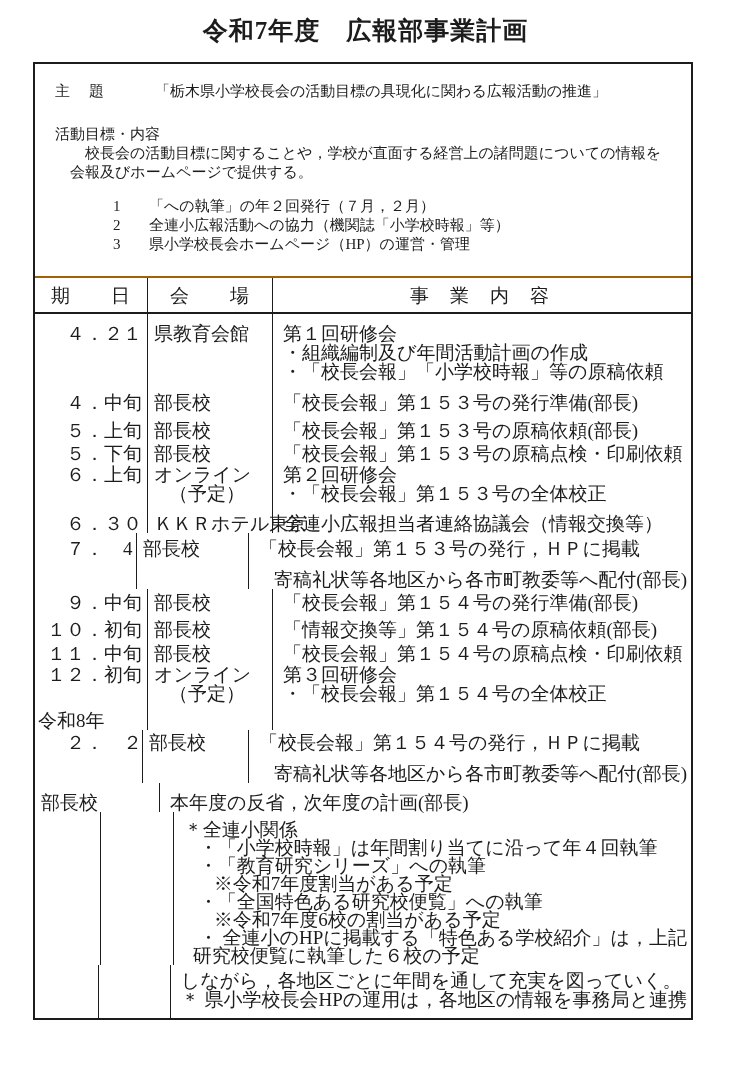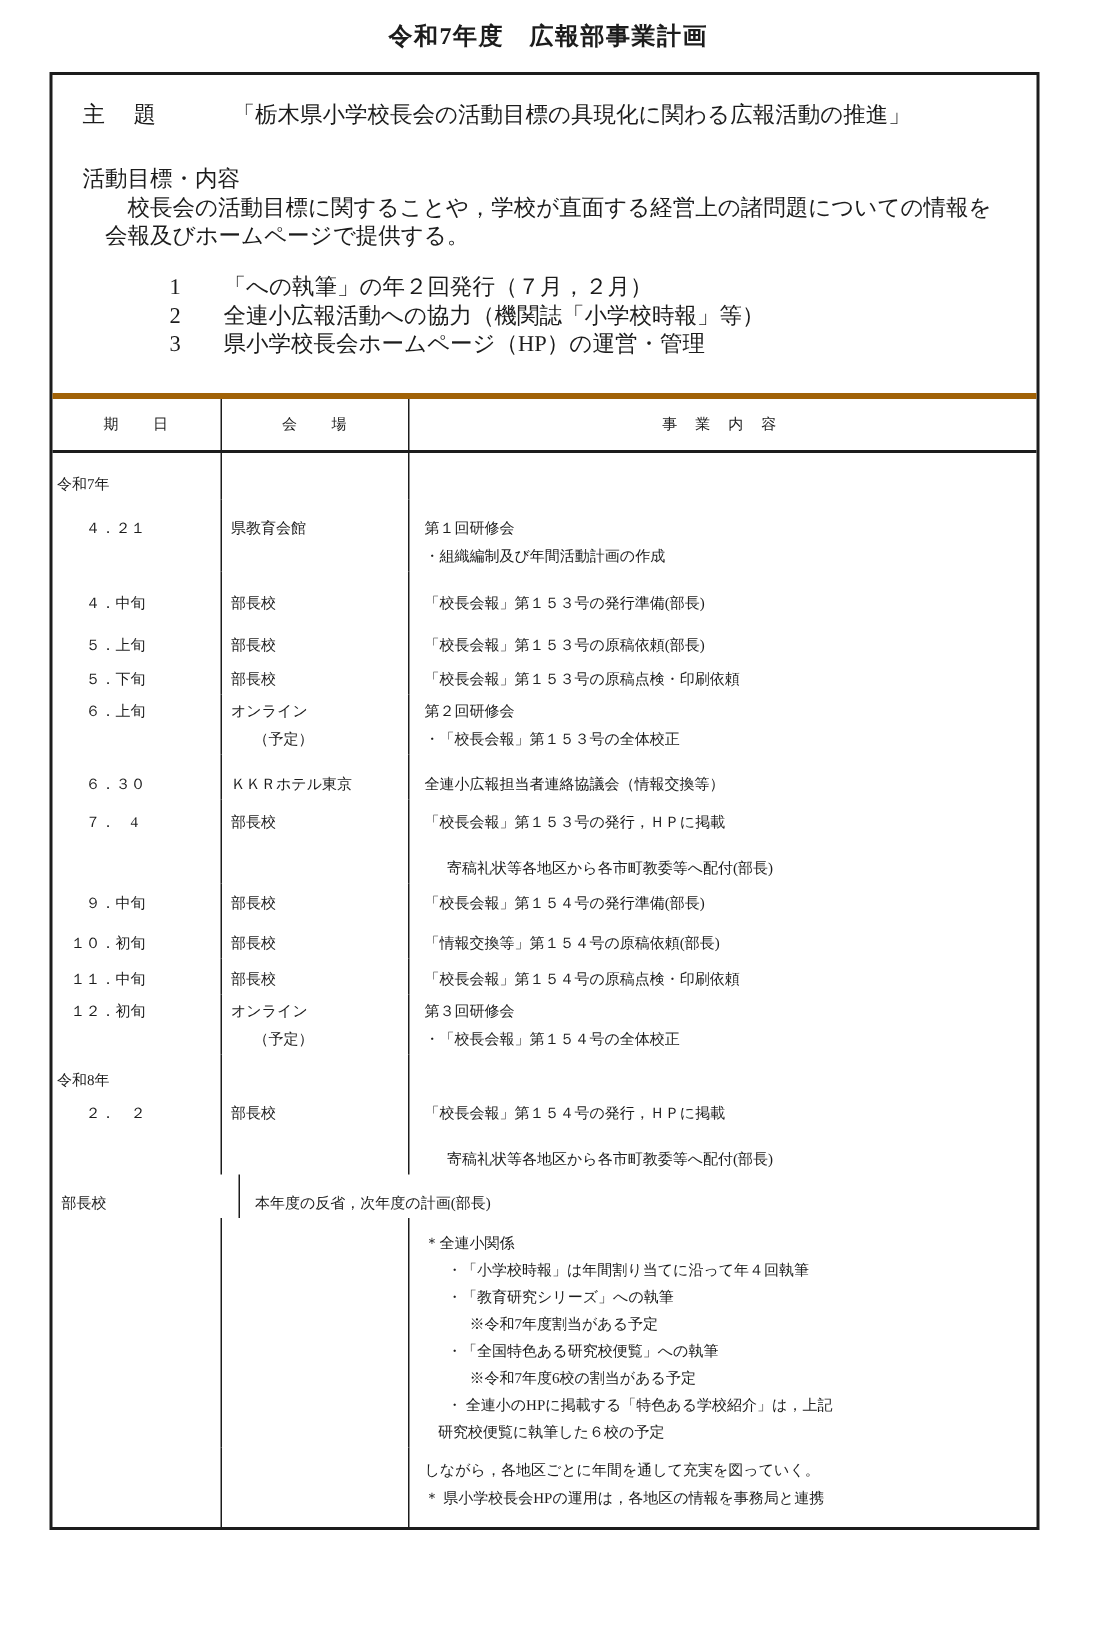--- a/index.html
+++ b/index.html
@@ -3,41 +3,41 @@
 <meta charset="utf-8">
 <style>
   * { margin:0; padding:0; box-sizing:border-box; }
   html,body { background:#ffffff; }
   body {
     width:731px; height:1084px; overflow:hidden; position:relative;
     font-family:"Liberation Serif","DejaVu Serif",serif;
     color:#1c1c1c;
   }
   .page-title {
-    text-align:center; font-size:16px; font-weight:600;
+    text-align:center; font-size:25px; font-weight:600;
     padding-top:14px; letter-spacing:1px;
   }
   .doc-box {
-    position:absolute; left:33px; top:48px; width:660px;
+    position:absolute; left:33px; top:62px; width:660px;
     border:2px solid #1c1c1c; background:#fff;
   }
   
   .overview { padding:18px 10px 0 20px; font-size:15px; line-height:19px; }
   .subject-row { display:flex; }
   .subject-label { width:100px; letter-spacing:2px; }
   .goals-label { margin-top:24px; }
   .goals-par { margin-left:0; }
   .goals-l1 { padding-left:30px; }
   .goals-l2 { padding-left:15px; }
   .act-list { margin:15px 0 0 58px; }
   .act-item { display:flex; }
   .act-num { width:36px; }
   .overview-bottom-pad { height:22px; }
   
-  .tbl { border-top:4px solid #a16207; font-size:10px; line-height:19px; }
+  .tbl { border-top:2px solid #a16207; font-size:19px; line-height:19px; }
   .row { display:flex; align-items:stretch; }
   .c1 { width:113px; border-right:1.5px solid #1c1c1c; padding-left:4px; }
   .c2 { width:125px; border-right:1.5px solid #1c1c1c; padding-left:6px; white-space:nowrap; }
   .c3 { flex:1; padding-left:10px; padding-right:4px; }
   .hdr { height:36px; border-bottom:2px solid #1c1c1c; }
   .hdr .c1, .hdr .c2, .hdr .c3 {
     display:flex; align-items:center; justify-content:center;
     padding-left:0; letter-spacing:1px;
   }
   .date { white-space:nowrap; padding-left:12px !important; }
@@ -93,31 +93,31 @@
 
   <div class="tbl">
 
     <div class="row hdr">
       <div class="c1">期　　日</div>
       <div class="c2">会　　場</div>
       <div class="c3">事　業　内　容</div>
     </div>
 
     <div class="row">
-      <div class="c1 yearlab pt12">令和7年</div>
       <div class="c2"></div>
         <div class="c3"></div>
     </div>
 
     <div class="row">
       <div class="c1 date pt10">　４．２１</div>
       <div class="c2 pt10">県教育会館</div>
       <div class="c3 pt10">
         <div class="line">第１回研修会</div>
         <div class="line">・組織編制及び年間活動計画の作成</div>
+        <div class="line">・「校長会報」「小学校時報」等の原稿依頼</div>
       </div>
     </div>
 
     <div class="row">
       <div class="c1 date pt12">　４．中旬</div>
       <div class="c2 pt12">部長校</div>
       <div class="c3 pt12">
         <div class="line">「校長会報」第１５３号の発行準備(部長)</div>
       </div>
     </div>

